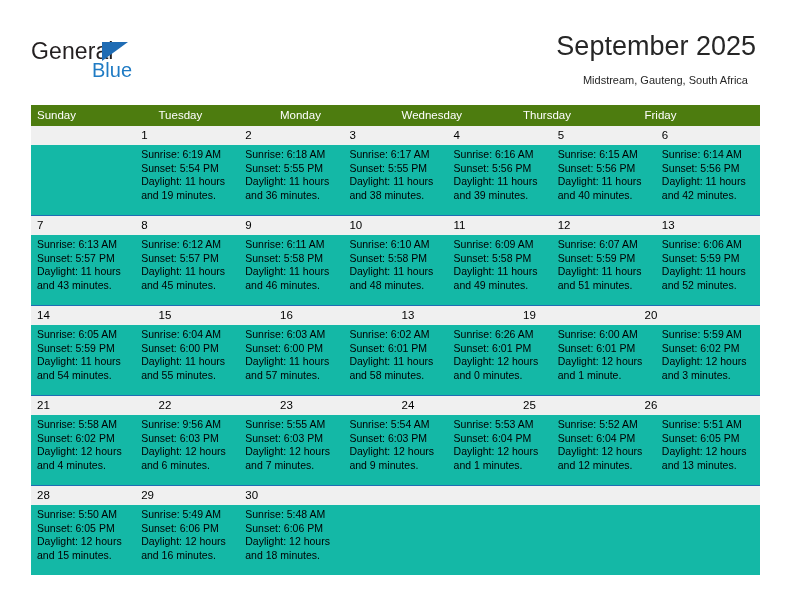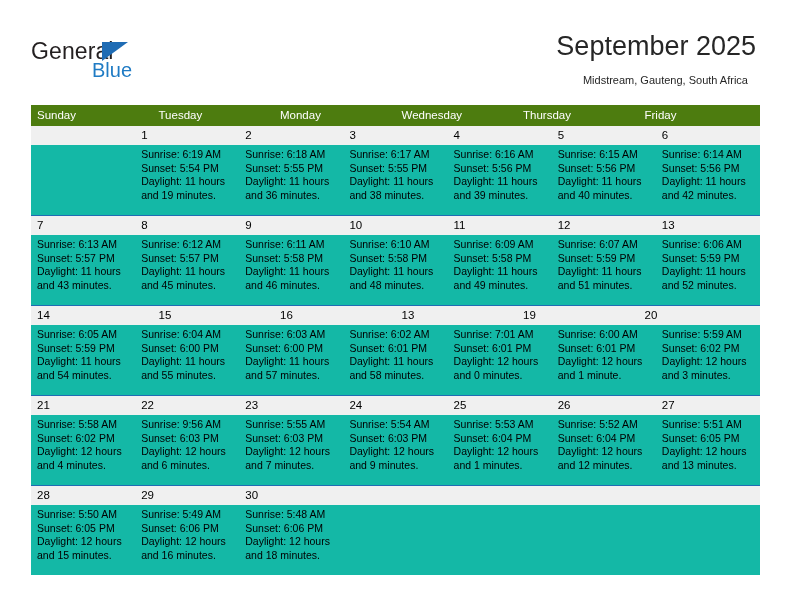--- a/index.html
+++ b/index.html
@@ -312,21 +312,21 @@
               <div class="line">Daylight: 11 hours</div>
               <div class="line">and 57 minutes.</div>
             </div>
             <div class="detail">
               <div class="line">Sunrise: 6:02 AM</div>
               <div class="line">Sunset: 6:01 PM</div>
               <div class="line">Daylight: 11 hours</div>
               <div class="line">and 58 minutes.</div>
             </div>
             <div class="detail">
-              <div class="line">Sunrise: 7:01 AM</div>
+              <div class="line">Sunrise: 6:26 AM</div>
               <div class="line">Sunset: 6:01 PM</div>
               <div class="line">Daylight: 12 hours</div>
               <div class="line">and 0 minutes.</div>
             </div>
             <div class="detail">
               <div class="line">Sunrise: 6:00 AM</div>
               <div class="line">Sunset: 6:01 PM</div>
               <div class="line">Daylight: 12 hours</div>
               <div class="line">and 1 minute.</div>
             </div>
@@ -339,21 +339,20 @@
           </div>
         </div>
         <div class="week">
           <div class="week-numbers">
             <div class="daynum">21</div>
             <div class="daynum">22</div>
             <div class="daynum">23</div>
             <div class="daynum">24</div>
             <div class="daynum">25</div>
             <div class="daynum">26</div>
-            <div class="daynum">27</div>
           </div>
           <div class="week-details">
             <div class="detail">
               <div class="line">Sunrise: 5:58 AM</div>
               <div class="line">Sunset: 6:02 PM</div>
               <div class="line">Daylight: 12 hours</div>
               <div class="line">and 4 minutes.</div>
             </div>
             <div class="detail">
               <div class="line">Sunrise: 9:56 AM</div>

